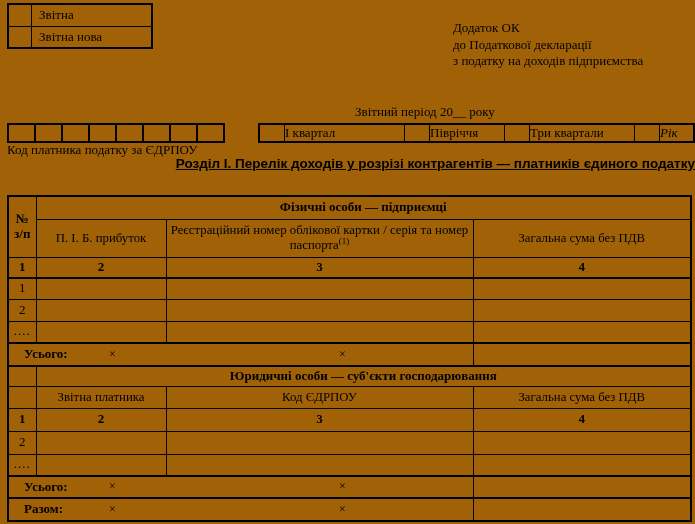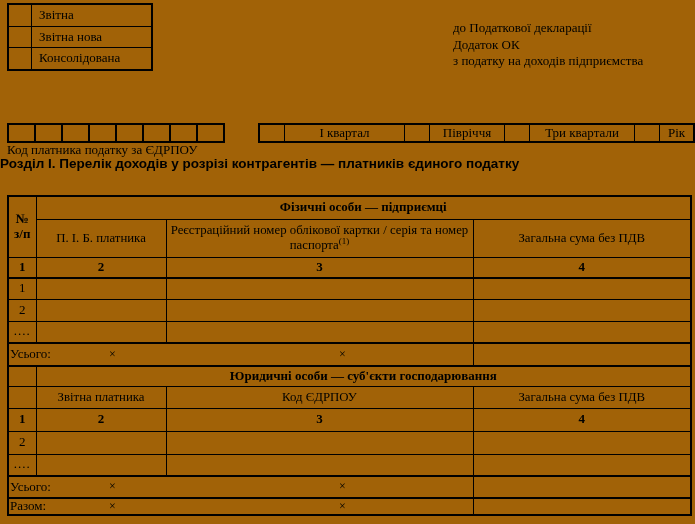--- a/index.html
+++ b/index.html
@@ -23,92 +23,89 @@
   .field-label { position:absolute; font-size:13px; white-space:nowrap; }
   .edrpou-label { left:7px; top:104px;margin-top:38px; }
   .period-label { left:355px; top:104px; }
 
   
   .edrpou-boxes { position:absolute; left:7px; top:123px; border:2px solid #000; }
   .edrpou-boxes td { width:25px; height:16px; border:2px solid #000; }
 
   
   .period-table { position:absolute; left:258px; top:123px; border:2px solid #000; }
-  .period-table td { height:16px; text-align:center; }
+  .period-table td { height:16px; }
   .period-table .cb0 { width:24px; } .period-table .p0 { width:119px; }
   .period-table .cb1 { width:24px; } .period-table .p1 { width:74px;margin-top:16px; }
   .period-table .cb2 { width:24px; } .period-table .p2 { width:104px; }
-  .period-table .cb3 { width:24px; } .period-table .p3 { width:33px; }
+  .period-table .cb3 { width:24px; } .period-table .p3 { width:33px;font-style:italic; }
 
   
   .section-title {
-    position:absolute; left:0; top:156px; width:695px; text-align:left;
-    font-family:"Liberation Sans", sans-serif; font-weight:bold; font-size:13.5px;
+    position:absolute; left:0; top:156px; width:695px; text-align:right;
+    font-family:"Liberation Sans", sans-serif; font-weight:bold; font-size:13.5px;text-decoration:underline;
   }
 
   
   .main-table { position:absolute; left:7px; top:195px; width:683px; border:2px solid #000; }
   .main-table td { text-align:center; line-height:1.15; }
   .bold { font-weight:bold; }
   .hdr2 { font-size:12.8px; }
   sup { font-size:9px; line-height:0; }
   .rowno { text-align:center; }
   .dots { letter-spacing:1px; }
   .b2t td { border-top-width:2px; }
 
   .total-cell { position:relative; text-align:left !important; }
-  .total-label { font-weight:normal; padding-left:1px; font-size:13px; }
+  .total-label { font-weight:bold; padding-left:15px; font-size:13px; }
   .xmark { position:absolute; top:50%; transform:translateY(-50%); font-size:12px; }
   .x1 { left:100px; }
   .x2 { left:330px; }
 </style>
 </head>
 <body>
 
 <div class="page">
 
   <table class="report-type-table">
     <tbody>
         <tr>
       <td class="cb"></td>
       <td class="lbl">Звітна</td>
     </tr>
     <tr>
       <td class="cb"></td>
       <td class="lbl">Звітна нова</td>
     </tr>
-    <tr>
-      <td class="cb"></td>
-      <td class="lbl">Консолідована</td>
-    </tr>
   </tbody>
     </table>
 
   <div class="appendix">
+    <div>Додаток ОК</div>
     <div>до Податкової декларації</div>
-    <div>Додаток ОК</div>
     <div>з податку на доходів підприємства</div>
   </div>
 
   <div class="field-label edrpou-label">Код платника податку за ЄДРПОУ</div>
   <table class="edrpou-boxes">
     <tbody>
         <tr>
       <td></td>
       <td></td>
       <td></td>
       <td></td>
       <td></td>
       <td></td>
       <td></td>
       <td></td>
     </tr>
   </tbody>
     </table>
 
+  <div class="field-label period-label">Звітний період 20__ року</div>
   <table class="period-table">
     <tbody>
         <tr>
       <td class="cb0"></td>
       <td class="p0">І квартал</td>
       <td class="cb1"></td>
       <td class="p1">Півріччя</td>
       <td class="cb2"></td>
       <td class="p2">Три квартали</td>
       <td class="cb3"></td>
@@ -130,21 +127,21 @@
     <tbody>
         <tr style="height:23px">
       <td rowspan="2" class="bold">
         <div>№</div>
         <div>з/п</div>
       </td>
       <td colspan="3" class="bold">Фізичні особи — підприємці</td>
     </tr>
 
     <tr style="height:38px">
-      <td class="hdr2">П. І. Б. платника</td>
+      <td class="hdr2">П. І. Б. прибуток</td>
       <td class="hdr2"><span>Реєстраційний номер облікової картки / серія та номер паспорта</span><sup>(1)</sup></td>
       <td class="hdr2">Загальна сума без ПДВ</td>
     </tr>
 
     <tr style="height:21px">
       <td class="bold">1</td>
       <td class="bold">2</td>
       <td class="bold">3</td>
       <td class="bold">4</td>
     </tr>
@@ -211,21 +208,21 @@
 
     <tr style="height:22px" class="b2t">
       <td colspan="3" class="total-cell">
         <span class="total-label">Усього:</span>
         <span class="xmark x1">×</span>
         <span class="xmark x2">×</span>
       </td>
       <td></td>
     </tr>
 
-    <tr style="height:17px" class="b2t">
+    <tr style="height:23px" class="b2t">
       <td colspan="3" class="total-cell">
         <span class="total-label">Разом:</span>
         <span class="xmark x1">×</span>
         <span class="xmark x2">×</span>
       </td>
       <td></td>
     </tr>
   </tbody>
     </table>
 

